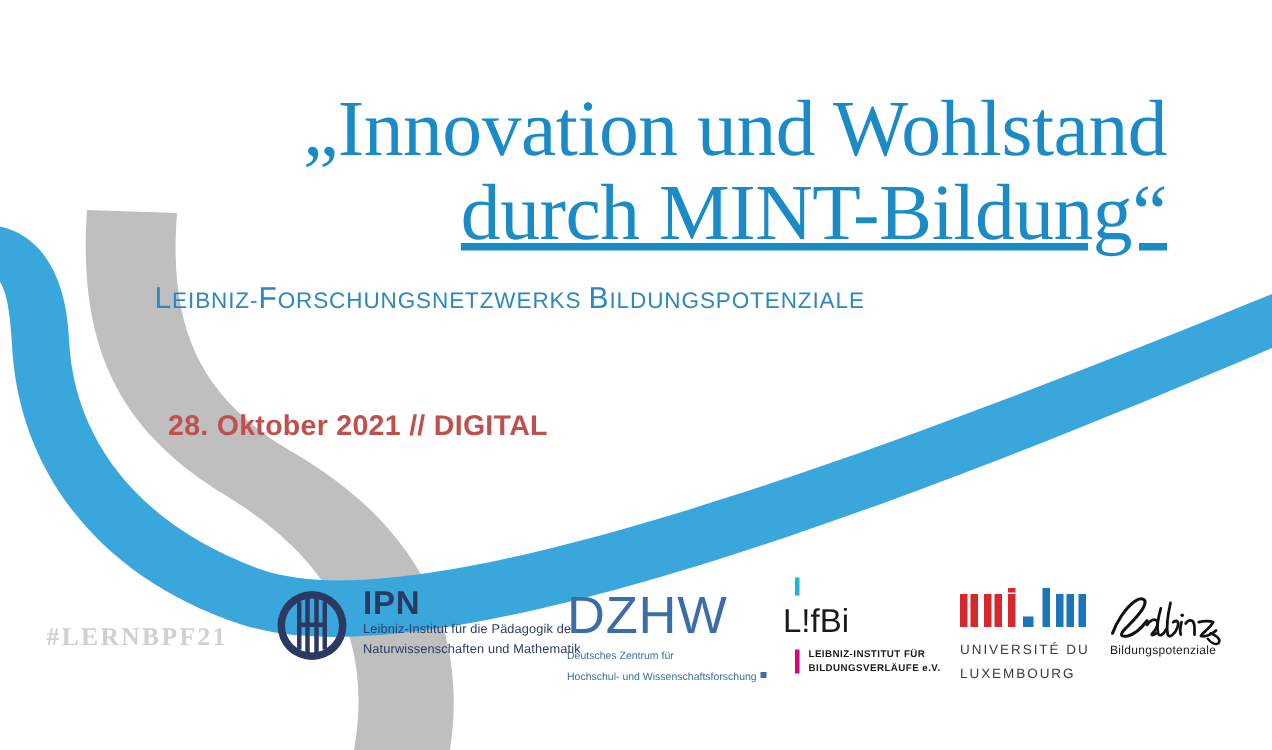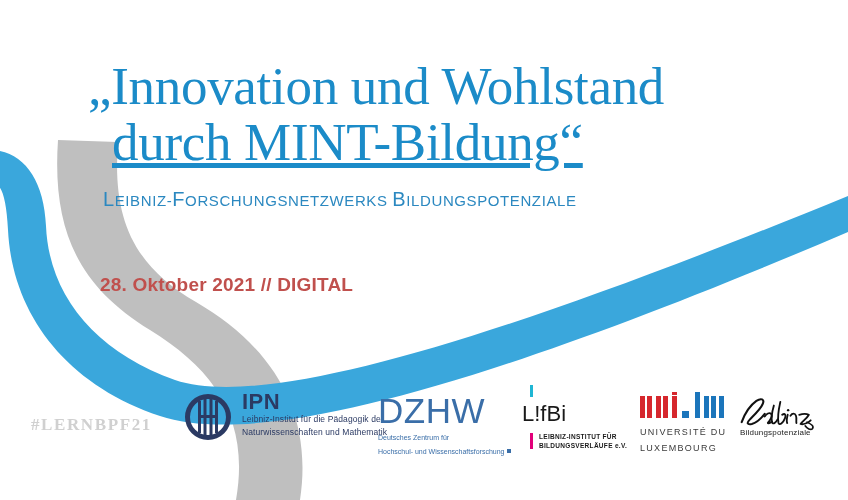--- a/index.html
+++ b/index.html
@@ -6,31 +6,31 @@
   body{width:848px;height:500px;overflow:hidden;
        font-family:"Liberation Sans",sans-serif;}
   #stage{position:relative;width:848px;height:500px;background:#ffffff;overflow:hidden;}
 
   #bg-ribbons{position:absolute;left:0;top:0;width:848px;height:500px;}
 
   
   #title-block{position:absolute;left:88px;top:58px;width:690px;}
   .title-line{font-family:"Liberation Serif",serif;
               font-size:53px;line-height:56px;color:#1b8bc8;
-              font-weight:400;letter-spacing:-0.3px;white-space:nowrap;}
+              font-weight:400;letter-spacing:-0.3px;white-space:nowrap;text-align:right;}
   .title-line.l2{margin-left:24px;text-decoration:underline;}
 
   
   #subtitle-block{position:absolute;left:103px;top:186px;}
   .sub-line{color:#2b88c0;line-height:26px;white-space:nowrap;
             font-size:15px;letter-spacing:.6px;}
   .sub-line .cap{font-size:20px;}
 
   
-  #date-line{position:absolute;left:100px;top:274px;
+  #date-line{position:absolute;left:112px;top:274px;
              color:#c0504d;font-size:19px;font-weight:700;
              letter-spacing:.2px;white-space:nowrap;}
 
   
   #hashtag{position:absolute;left:31px;top:415px;
            color:#d0d0d0;font-family:"Liberation Serif",serif;
            font-size:17px;font-weight:700;letter-spacing:1.6px;white-space:nowrap;}
 
   
   .logo{position:absolute;}

